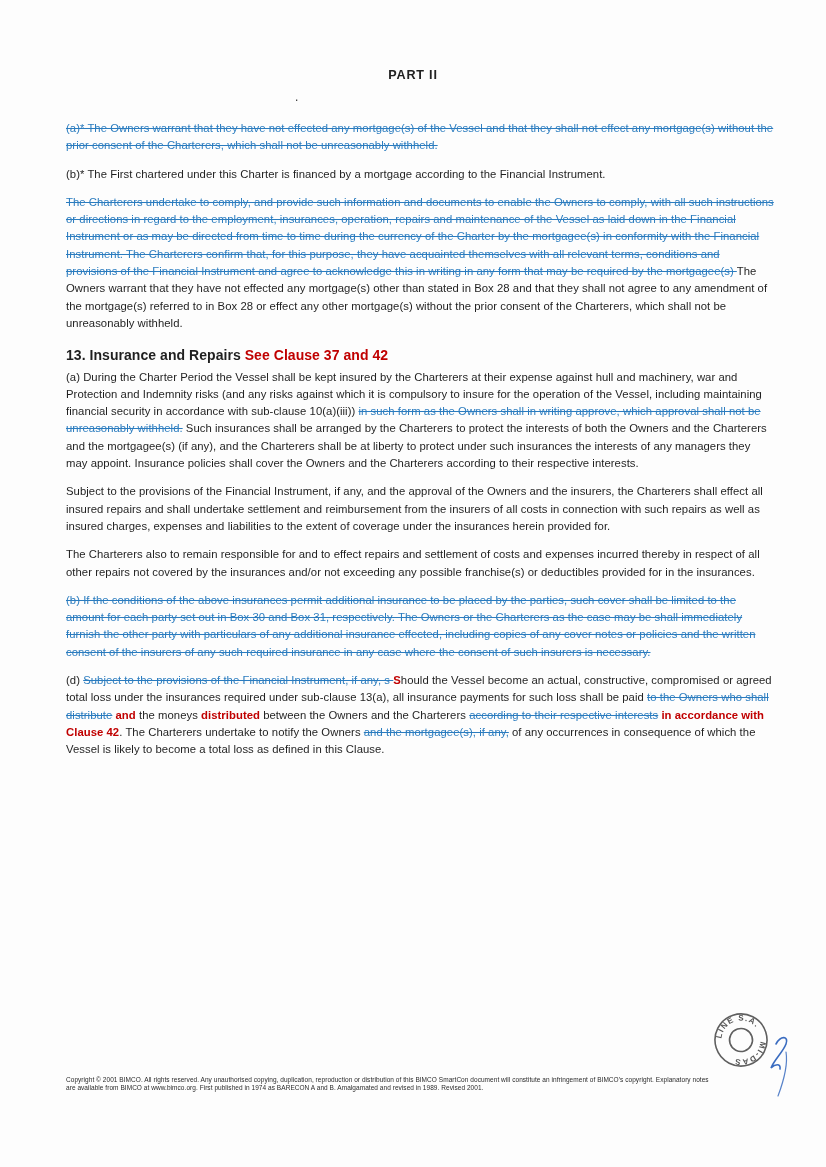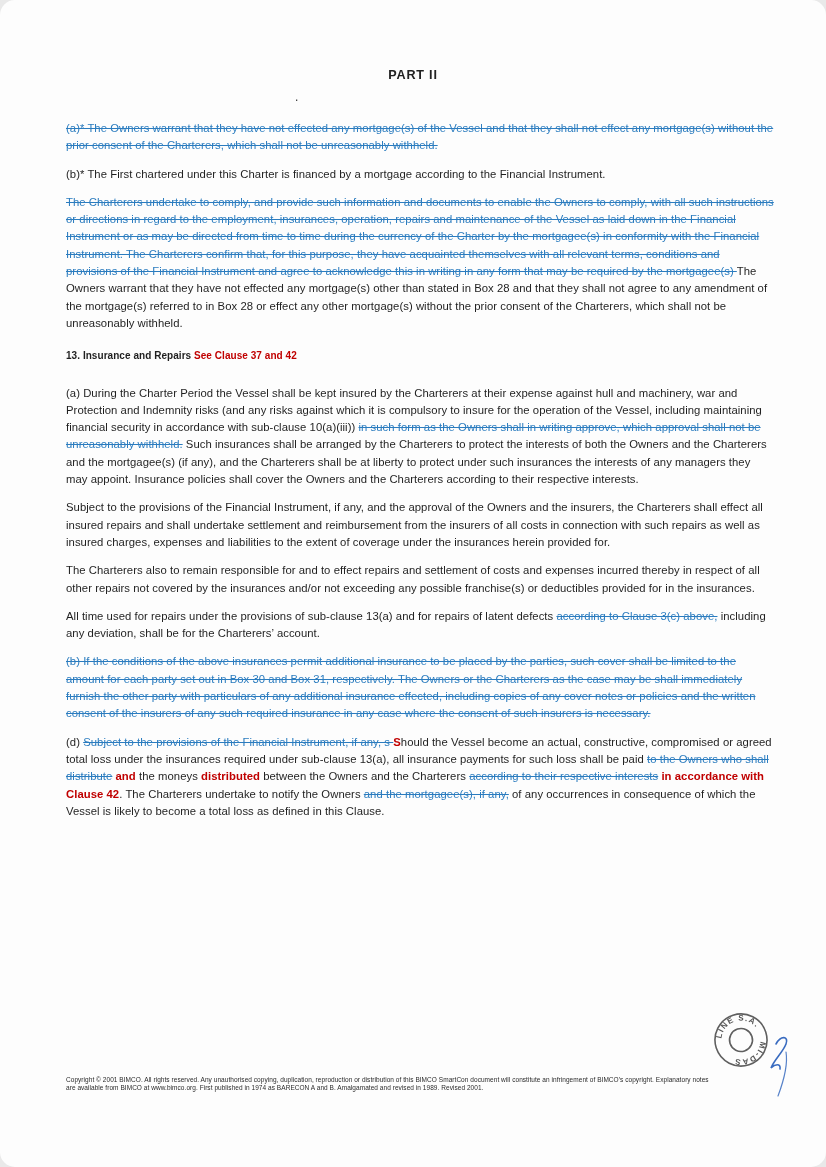--- a/index.html
+++ b/index.html
@@ -1,27 +1,27 @@
 <!DOCTYPE html>
 <html style="--strike-blue: #2b7cbf; --edit-red: #c00000; --ink: #1f1f1f;"><head>
 <meta charset="utf-8">
 <style>
   html,body{margin:0;padding:0;background:#e9e9e9;}
   .page{
     width:826px;height:1167px;background:#fdfdfd;position:relative;margin:0 auto;
-    font-family:"Liberation Sans", sans-serif;color:var(--ink,#1f1f1f);overflow:hidden;border-radius:15px;
+    font-family:"Liberation Sans", sans-serif;color:var(--ink,#1f1f1f);overflow:hidden;
   }
   .title{
     position:absolute;top:68px;left:0;width:100%;text-align:center;
     font-size:12.6px;font-weight:600;letter-spacing:0.8px;color:#222;
   }
   .stray-dot{position:absolute;top:90px;left:295px;font-size:12px;color:#333;}
   .doc-body{position:absolute;left:66px;top:120px;width:708px;}
   .para{margin:0 0 11px 0;font-size:11.3px;line-height:17.3px;letter-spacing:0.05px;}
-  .para.heading{font-weight:700;font-size:10px;margin-top:15px;margin-bottom:20px;}
+  .para.heading{font-weight:700;font-size:14px;margin-top:15px;margin-bottom:4px;}
   .run-n{color:var(--ink,#1f1f1f);}
   .run-b{font-weight:700;color:var(--ink,#1f1f1f);}
   .run-k{
     color:var(--strike-blue,#2b7cbf);
     text-decoration:line-through;
     text-decoration-thickness:1.1px;
   }
   .run-r{color:var(--edit-red,#c00000);font-weight:700;}
   .footer{
     position:absolute;left:66px;top:1076px;width:700px;
@@ -43,21 +43,20 @@
   <div class="stray-dot">.</div>
 
   <div class="doc-body">
       <p class="para"><span class="run-k">(a)* The Owners warrant that they have not effected any mortgage(s) of the Vessel and that they shall not effect any mortgage(s) without the prior consent of the Charterers, which shall not be unreasonably withheld.</span></p>
       <p class="para"><span class="run-n">(b)* The First chartered under this Charter is financed by a mortgage according to the Financial Instrument.</span></p>
       <p class="para"><span class="run-k">The Charterers undertake to comply, and provide such information and documents to enable the Owners to comply, with all such instructions or directions in regard to the employment, insurances, operation, repairs and maintenance of the Vessel as laid down in the Financial Instrument or as may be directed from time to time during the currency of the Charter by the mortgagee(s) in conformity with the Financial Instrument. The Charterers confirm that, for this purpose, they have acquainted themselves with all relevant terms, conditions and provisions of the Financial Instrument and agree to acknowledge this in writing in any form that may be required by the mortgagee(s) </span><span class="run-n">The Owners warrant that they have not effected any mortgage(s) other than stated in Box 28 and that they shall not agree to any amendment of the mortgage(s) referred to in Box 28 or effect any other mortgage(s) without the prior consent of the Charterers, which shall not be unreasonably withheld.</span></p>
       <p class="para heading"><span class="run-b">13. Insurance and Repairs </span><span class="run-r">See Clause 37 and 42</span></p>
       <p class="para"><span class="run-n">(a) During the Charter Period the Vessel shall be kept insured by the Charterers at their expense against hull and machinery, war and Protection and Indemnity risks (and any risks against which it is compulsory to insure for the operation of the Vessel, including maintaining financial security in accordance with sub-clause 10(a)(iii)) </span><span class="run-k">in such form as the Owners shall in writing approve, which approval shall not be unreasonably withheld.</span><span class="run-n"> Such insurances shall be arranged by the Charterers to protect the interests of both the Owners and the Charterers and the mortgagee(s) (if any), and the Charterers shall be at liberty to protect under such insurances the interests of any managers they may appoint. Insurance policies shall cover the Owners and the Charterers according to their respective interests.</span></p>
       <p class="para"><span class="run-n">Subject to the provisions of the Financial Instrument, if any, and the approval of the Owners and the insurers, the Charterers shall effect all insured repairs and shall undertake settlement and reimbursement from the insurers of all costs in connection with such repairs as well as insured charges, expenses and liabilities to the extent of coverage under the insurances herein provided for.</span></p>
       <p class="para"><span class="run-n">The Charterers also to remain responsible for and to effect repairs and settlement of costs and expenses incurred thereby in respect of all other repairs not covered by the insurances and/or not exceeding any possible franchise(s) or deductibles provided for in the insurances.</span></p>
-      <p class="para"><span class="run-n">All time used for repairs under the provisions of sub-clause 13(a) and for repairs of latent defects </span><span class="run-k">according to Clause 3(c) above,</span><span class="run-n"> including any deviation, shall be for the Charterers’ account.</span></p>
       <p class="para"><span class="run-k">(b) If the conditions of the above insurances permit additional insurance to be placed by the parties, such cover shall be limited to the amount for each party set out in Box 30 and Box 31, respectively. The Owners or the Charterers as the case may be shall immediately furnish the other party with particulars of any additional insurance effected, including copies of any cover notes or policies and the written consent of the insurers of any such required insurance in any case where the consent of such insurers is necessary.</span></p>
       <p class="para"><span class="run-n">(d) </span><span class="run-k">Subject to the provisions of the Financial Instrument, if any, s </span><span class="run-r">S</span><span class="run-n">hould the Vessel become an actual, constructive, compromised or agreed total loss under the insurances required under sub-clause 13(a), all insurance payments for such loss shall be paid </span><span class="run-k">to the Owners who shall distribute</span><span class="run-r"> and</span><span class="run-n"> the moneys </span><span class="run-r">distributed</span><span class="run-n"> between the Owners and the Charterers </span><span class="run-k">according to their respective interests</span><span class="run-r"> in accordance with Clause 42</span><span class="run-n">. The Charterers undertake to notify the Owners </span><span class="run-k">and the mortgagee(s), if any,</span><span class="run-n"> of any occurrences in consequence of which the Vessel is likely to become a total loss as defined in this Clause.</span></p>
     </div>
 
   <svg class="stamp" viewBox="0 0 64 64">
     <circle cx="32" cy="32" r="26" fill="none" stroke="#5f5f5f" stroke-width="1.6"></circle>
     <circle cx="32" cy="32" r="11.5" fill="none" stroke="#5f5f5f" stroke-width="1.6"></circle>
     <defs>
       <path id="stampCircle" d="M 12.5,32 A 19.5,19.5 0 1 1 51.5,32 A 19.5,19.5 0 1 1 12.5,32"></path>
     </defs>

